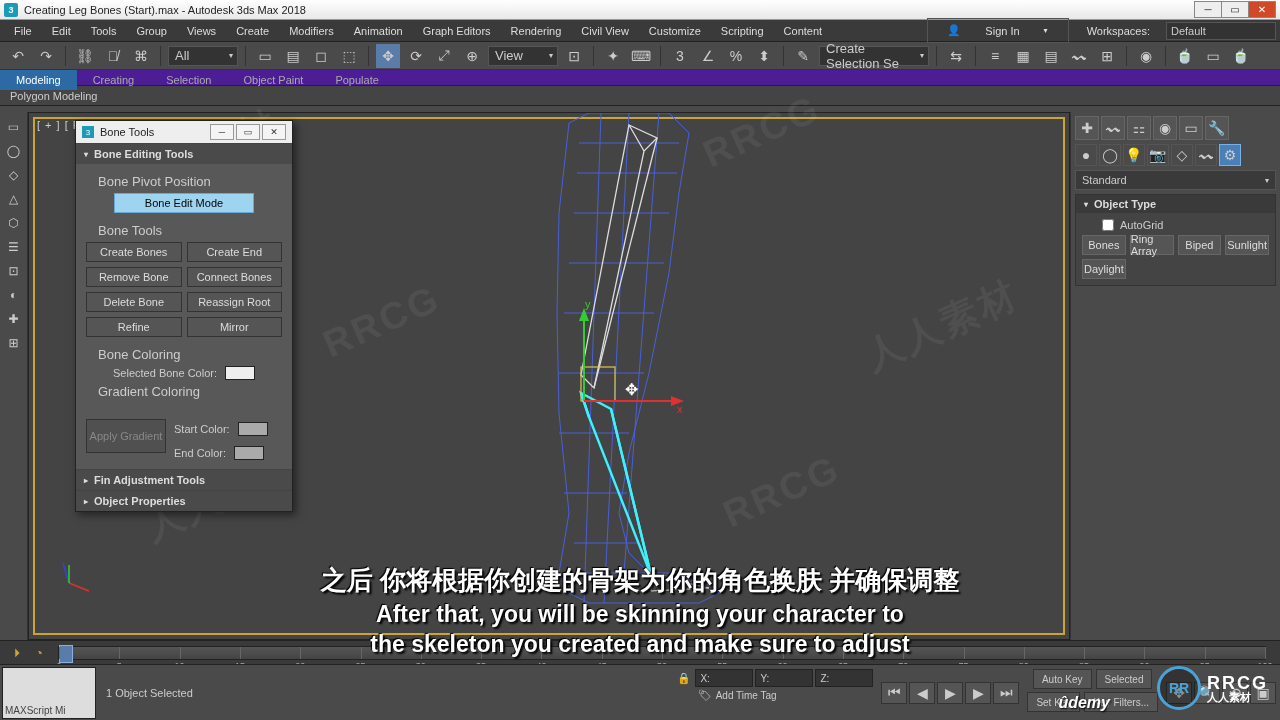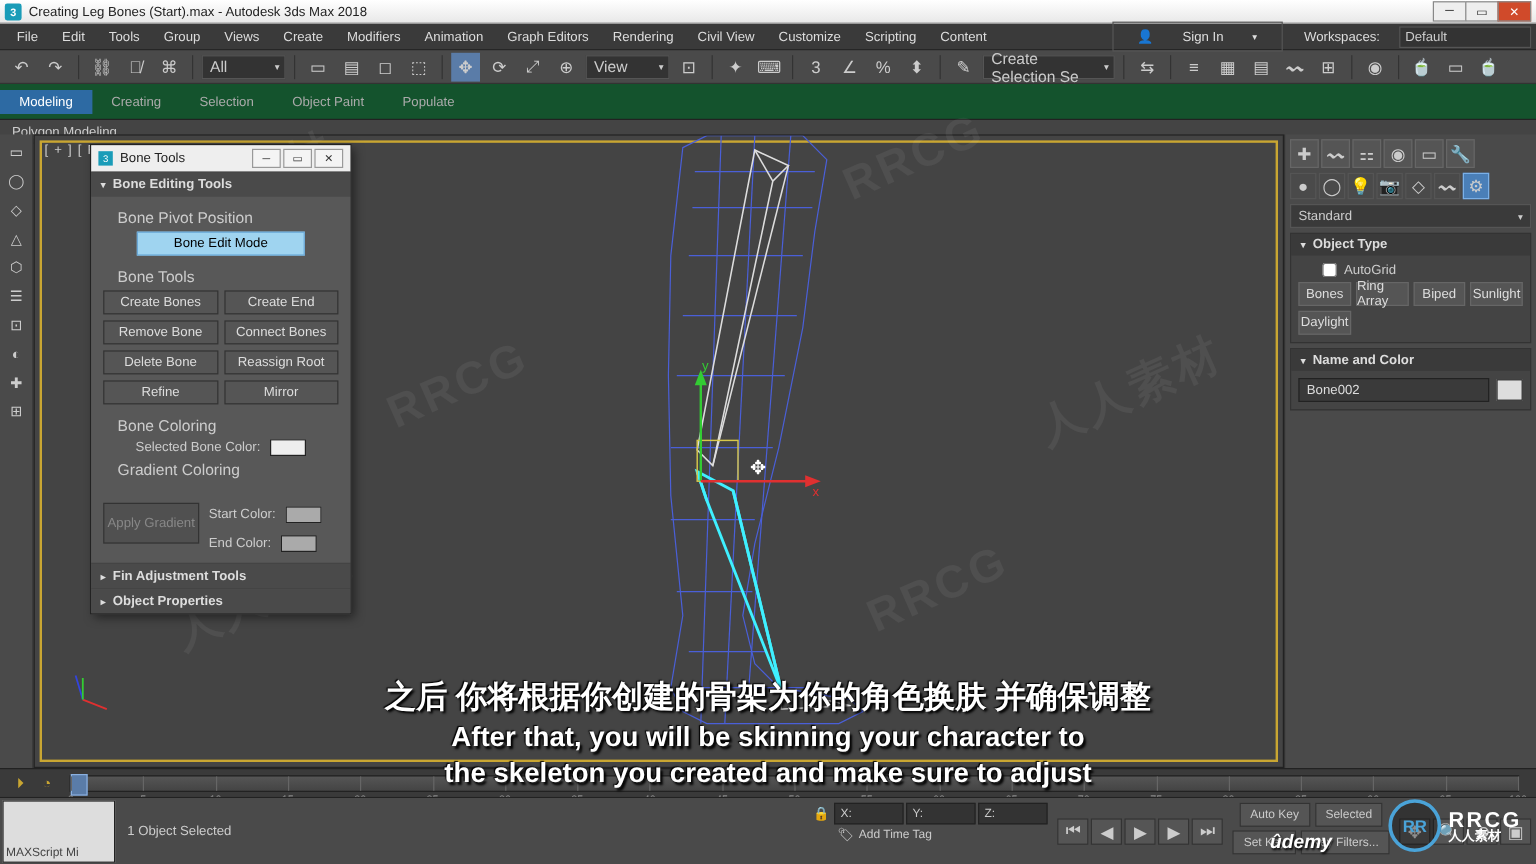--- a/index.html
+++ b/index.html
@@ -12,21 +12,21 @@
 .menubar{height:22px;background:#3a3a3a;display:flex;align-items:center;padding:0 4px;border-bottom:1px solid #222}
 .menubar span{padding:3px 10px;color:#ddd;font-size:11px}
 .menubar .signin{margin-left:auto;border:1px solid #555;padding:2px 10px;display:flex;align-items:center;gap:4px}
 .menubar .ws{margin-left:8px;display:flex;align-items:center;gap:6px}
 .menubar .ws input{background:#333;border:1px solid #555;color:#ccc;height:18px;width:110px;padding:0 4px;font-size:11px}
 .tool1{height:28px;background:#4a4a4a;border-bottom:1px solid #333;display:flex;align-items:center;padding:0 6px;gap:4px}
 .tbtn{width:24px;height:24px;display:flex;align-items:center;justify-content:center;color:#ccc;font-size:14px;border:1px solid transparent}
 .sep{width:1px;height:20px;background:#333;margin:0 3px}
 .dd{background:#333;border:1px solid #555;height:20px;padding:0 18px 0 6px;color:#ccc;position:relative;font-size:13px;display:flex;align-items:center}
 .dd::after{content:"▾";position:absolute;right:4px;font-size:8px}
-.ribbon{height:30px;background:#14532d;display:flex;align-items:center;padding:0;border-bottom:1px solid #222}
+.ribbon{height:16px;background:#4c1d95;display:flex;align-items:flex-start;padding:0;border-bottom:1px solid #222}
 .rtab{padding:4px 16px;color:#aaa;font-size:11px}
 .rtab.active{background:#2d6aa3;color:#fff}
 .ribbon2{height:20px;background:#444;padding:2px 10px;color:#ccc;font-size:11px;display:flex;align-items:center;border-bottom:1px solid #222}
 .main{position:absolute;top:112px;left:0;right:0;bottom:80px;display:flex}
 .ltb{width:28px;background:#4a4a4a;border-right:1px solid #333;display:flex;flex-direction:column;padding-top:4px;gap:2px;align-items:center}
 .ltb .tbtn{width:22px;height:22px;font-size:12px}
 .viewport{flex:1;background:#444;border:1px solid #222;position:relative;overflow:hidden}
 .vp-active{position:absolute;top:4px;left:4px;right:4px;bottom:4px;border:2px solid #c9a632}
 .vplabel{position:absolute;top:6px;left:8px;color:#ccc;font-size:11px;letter-spacing:1px}
 .rpanel{width:210px;background:#4a4a4a;border-left:1px solid #333;padding:4px}
@@ -295,29 +295,20 @@
         <div class="chk">
             <input type="checkbox" style="">
             <label>AutoGrid</label>
           </div>
         <div class="btngrid">
           <div class="rbtn">Bones</div>
           <div class="rbtn">Ring Array</div>
           <div class="rbtn">Biped</div>
           <div class="rbtn">Sunlight</div>
           <div class="rbtn">Daylight</div>
-        </div>
-      </div>
-    </div>
-    <div class="rollout">
-      <div class="rhdr">Name and Color</div>
-      <div class="rbody">
-        <div class="namerow">
-          <input value="Bone002" style="">
-          <div class="swatch"></div>
         </div>
       </div>
     </div>
   </div>
 </div>
 
 <div class="bt-win">
   <div class="bt-title">
     <div class="ico">3</div>
     <span>Bone Tools</span>

